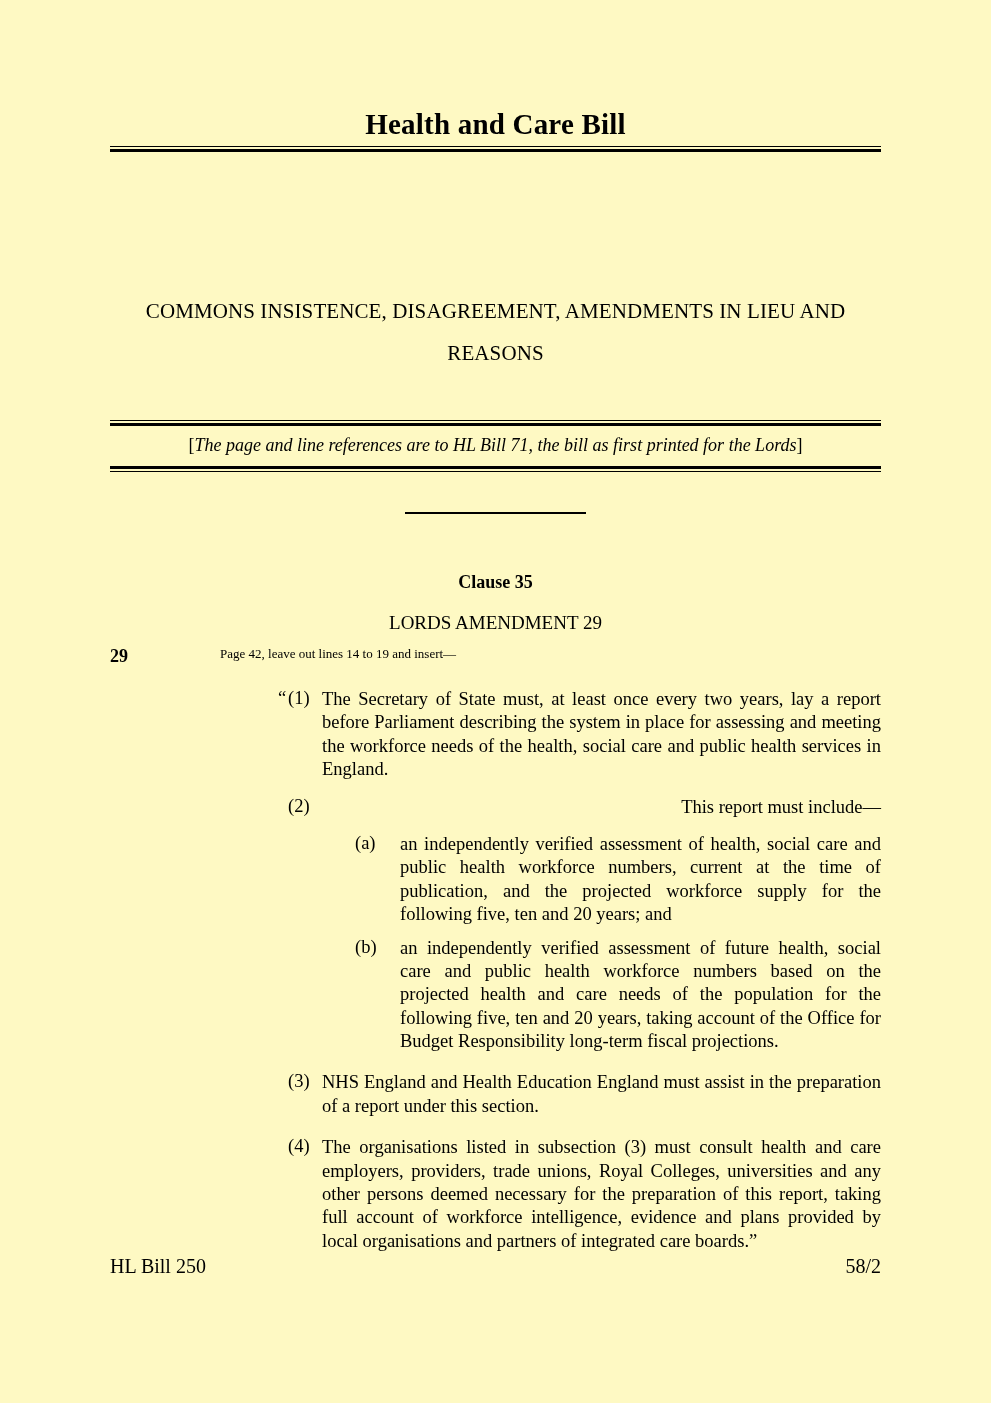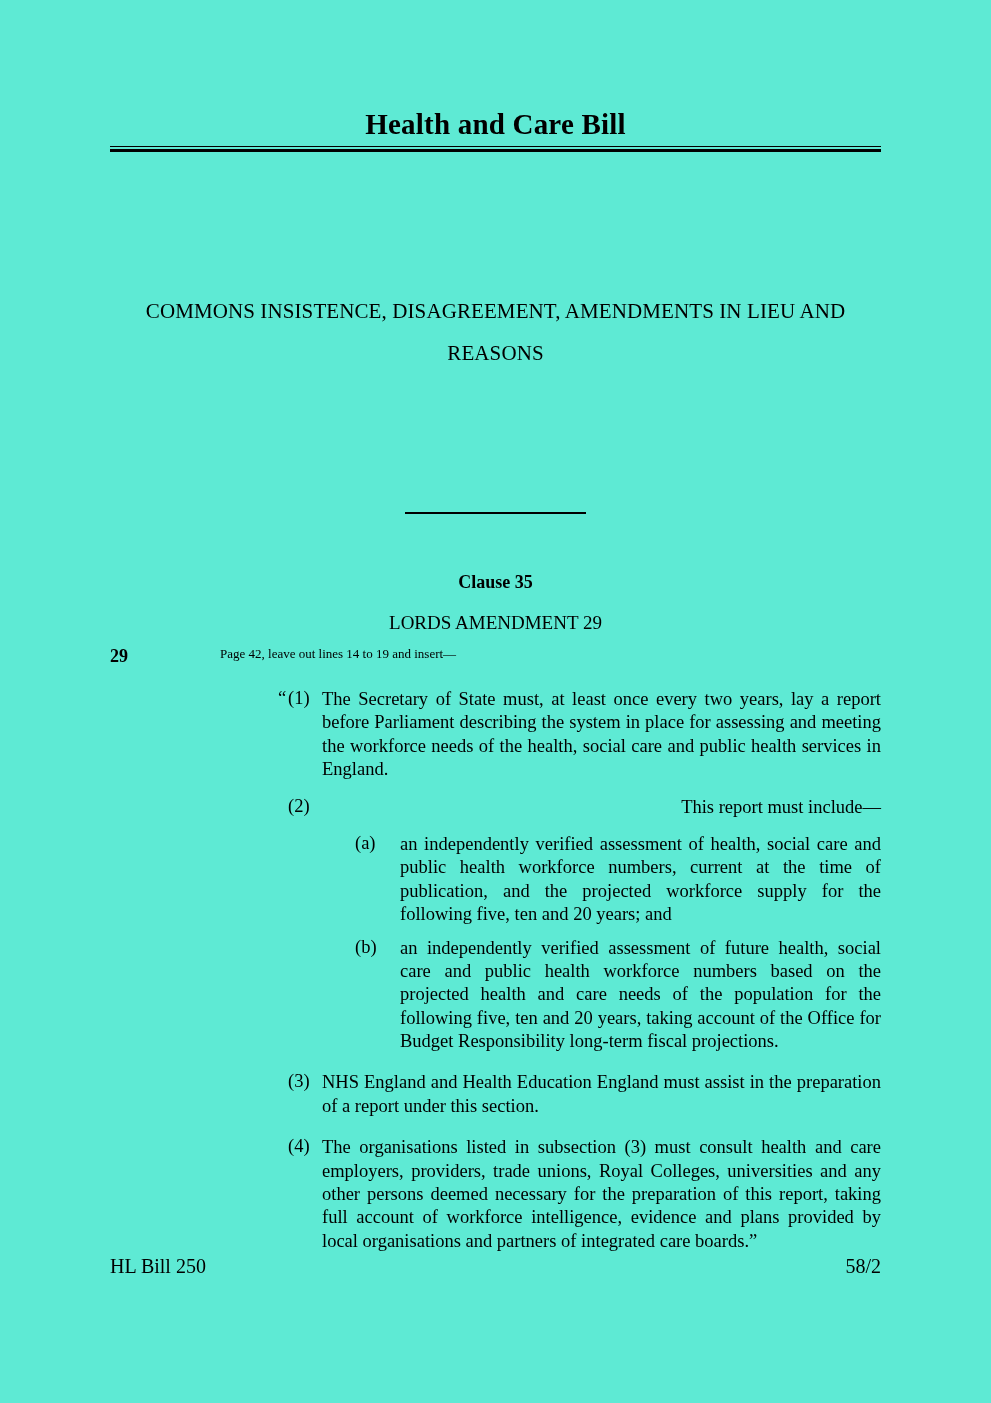--- a/index.html
+++ b/index.html
@@ -5,21 +5,21 @@
   html, body {
     margin: 0;
     padding: 0;
     background: #ffffff;
   }
   .page {
     position: relative;
     width: 991px;
     height: 1403px;
     margin: 0 auto;
-    background: #5eead4;
+    background: #fef9c3;
     color: #000000;
     font-family: "Liberation Serif", "DejaVu Serif", serif;
     overflow: hidden;
   }
 
   
   .doc-title {
     position: absolute;
     left: 110px;
     top: 108px;
@@ -197,20 +197,29 @@
   <div class="doc-title">Health and Care Bill</div>
 
   <div class="rule-double-header">
     <div class="thin"></div>
     <div class="gap"></div>
     <div class="thick"></div>
   </div>
 
   <div class="section-heading">COMMONS INSISTENCE, DISAGREEMENT, AMENDMENTS IN LIEU AND REASONS</div>
 
+  <div class="note-block">
+    <div class="thin"></div>
+    <div class="gap"></div>
+    <div class="thick"></div>
+    <div class="note-text"><span class="upright">[</span><span>The page and line references are to HL Bill 71, the bill as first printed for the Lords</span><span class="upright">]</span></div>
+    <div class="thick"></div>
+    <div class="gap"></div>
+    <div class="thin"></div>
+  </div>
 
   <div class="divider-short"></div>
 
   <div class="clause-heading">Clause 35</div>
   <div class="amendment-heading">LORDS AMENDMENT 29</div>
 
   <div class="amendment-body">
 
     <div class="instruction-row">
       <div class="margin-number">29</div>

